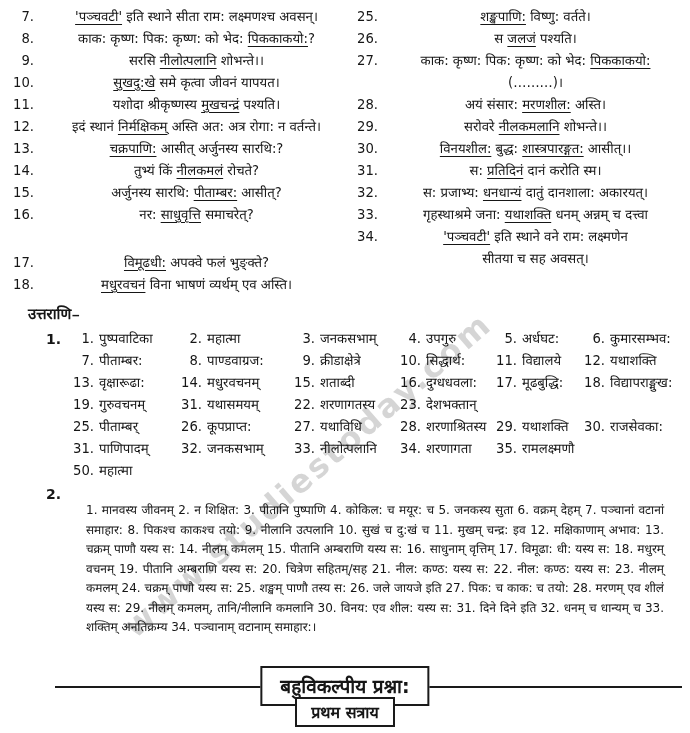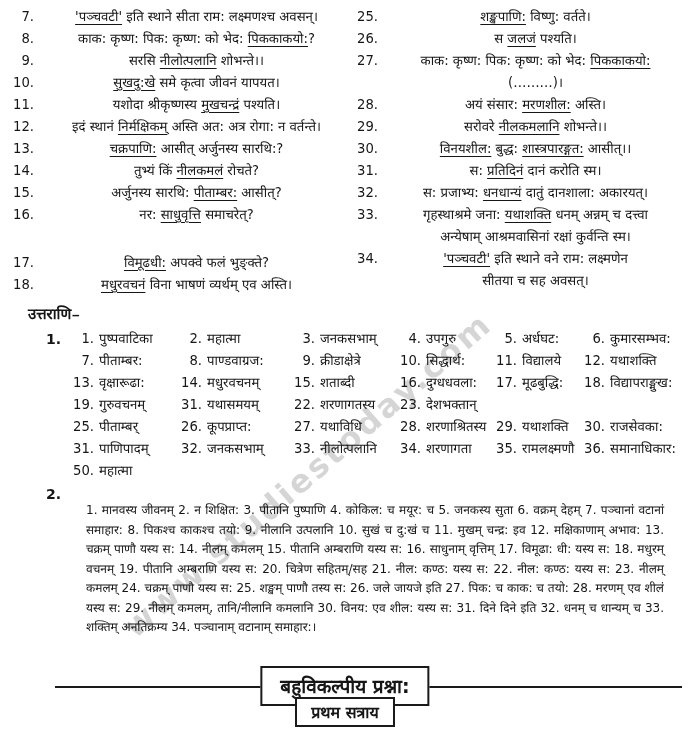--- a/index.html
+++ b/index.html
@@ -126,21 +126,21 @@
       <div class="q-item">
         <span class="q-num">31.</span>
         <span class="q-text"><span>स: </span><span class="u">प्रतिदिनं</span><span> दानं करोति स्म।</span></span>
       </div>
       <div class="q-item">
         <span class="q-num">32.</span>
         <span class="q-text"><span>स: प्रजाभ्य: </span><span class="u">धनधान्यं</span><span> दातुं दानशाला: अकारयत्।</span></span>
       </div>
       <div class="q-item">
         <span class="q-num">33.</span>
-        <span class="q-text"><span>गृहस्थाश्रमे जना: </span><span class="u">यथाशक्ति</span><span> धनम् अन्नम् च दत्त्वा</span><br><span>अन्येषाम् आश्रमवासिनां रक्षां कुर्वन्ति स्म।</span></span>
+        <span class="q-text"><span>गृहस्थाश्रमे जना: </span><span class="u">यथाशक्ति</span><span> धनम् अन्नम् च दत्त्वा</span><br></span>
       </div>
       <div class="q-item">
         <span class="q-num">34.</span>
         <span class="q-text"><span class="u">'पञ्चवटी'</span><span> इति स्थाने वने राम: लक्ष्मणेन</span><br><span>सीतया च सह अवसत्।</span></span>
       </div>
     </div>
 
   <div class="ans-heading">उत्तराणि–</div>
 
   <div class="ans-block">
@@ -281,24 +281,20 @@
             <span class="c-num">33.</span>
             <span>नीलोत्पलानि</span>
           </span>
           <span class="ans-cell">
             <span class="c-num">34.</span>
             <span>शरणागता</span>
           </span>
           <span class="ans-cell">
             <span class="c-num">35.</span>
             <span>रामलक्ष्मणौ</span>
-          </span>
-          <span class="ans-cell">
-            <span class="c-num">36.</span>
-            <span>समानाधिकार:</span>
           </span>
         </div>
         <div class="ans-row">
           <span class="ans-cell">
             <span class="c-num">50.</span>
             <span>महात्मा</span>
           </span>
         </div>
       </div>
   </div>

